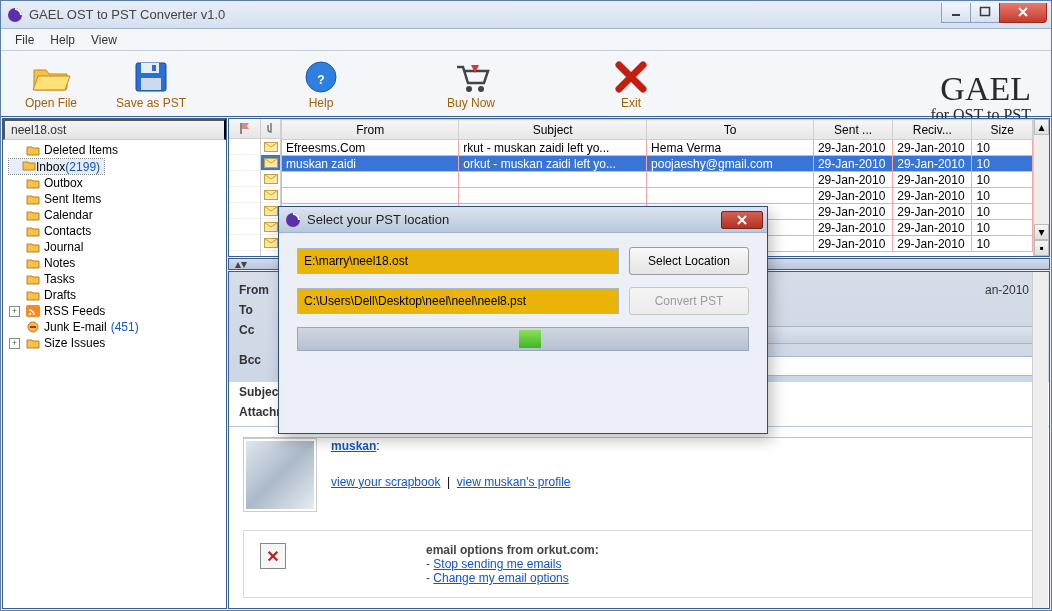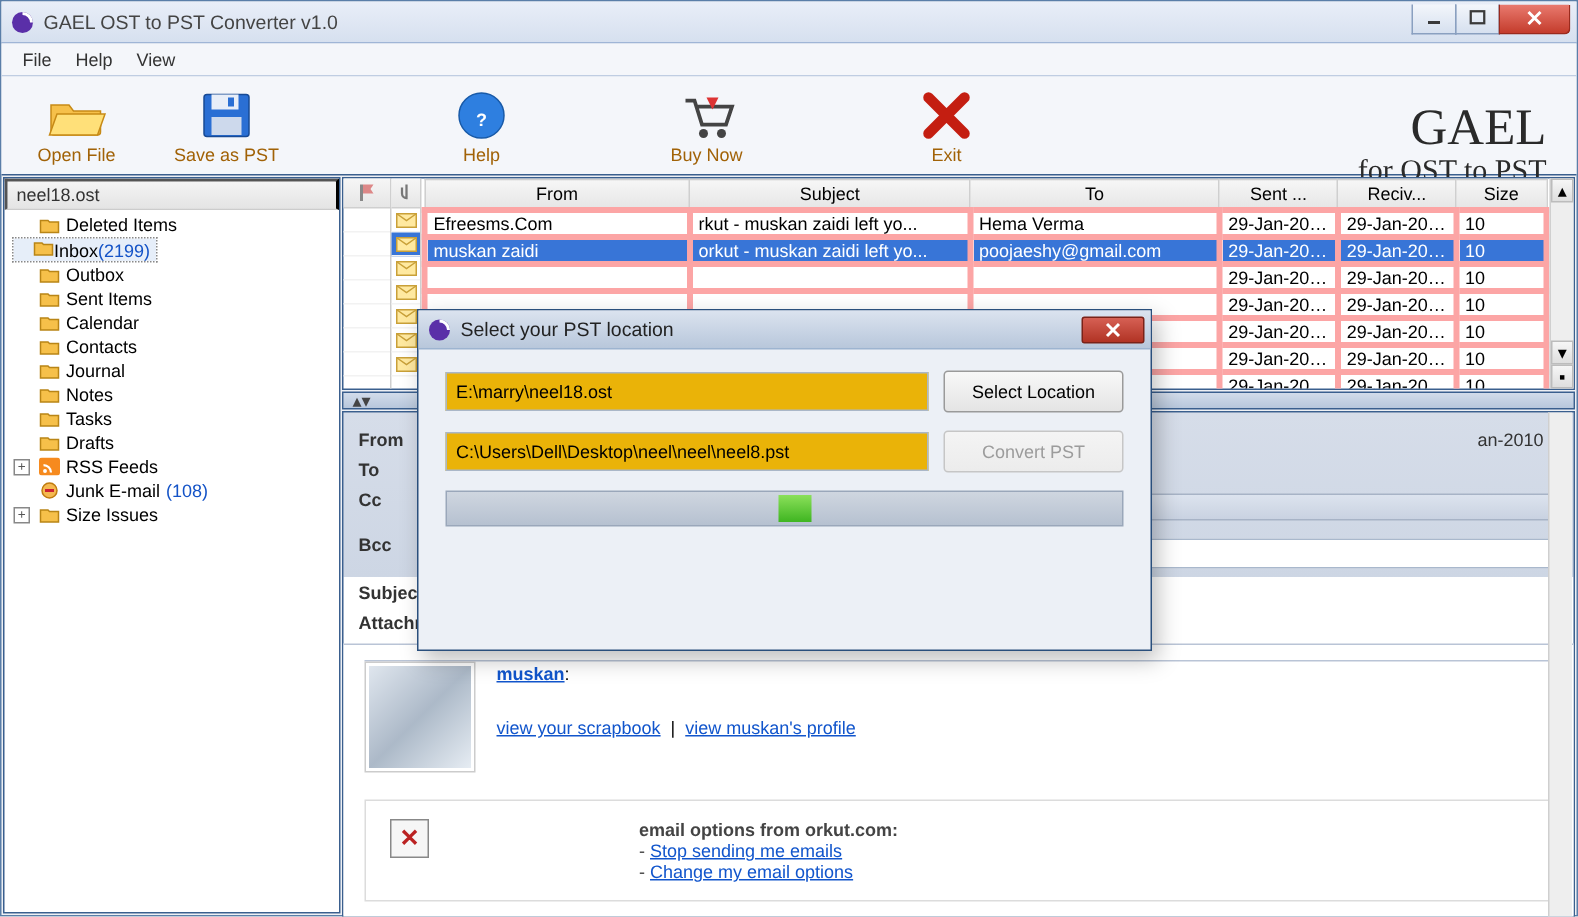--- a/index.html
+++ b/index.html
@@ -13,39 +13,39 @@
   .winbtn.close { background: linear-gradient(#e97a6f,#c43c2c); width: 48px; border-color:#9a2a1d; border-bottom-right-radius:4px; }
   .winbtn.max { border-bottom: 1px solid #8aa0c0; }
   .menubar { height: 22px; background: #f4f6fa; border-bottom: 1px solid #bfcde2; padding-left: 6px; display:flex; align-items:center; }
   .menubar span { padding: 3px 8px; color:#333; }
   .toolbar { height: 66px; background: #f4f6fa; border-bottom: 1px solid #3a5f8e; display:flex; align-items:center; }
   .tbtn { width: 100px; text-align:center; }
   .tbtn .ticon { height: 38px; display:flex; align-items:center; justify-content:center; }
   .tbtn .tlabel { color:#a16207; }
   .brand { margin-left:auto; margin-right:20px; text-align:right;margin-top:28px; }
   .brand .big { font-family: Georgia, "Times New Roman", serif; font-size: 34px; color:#2a2a2a; line-height: 1; }
-  .brand .sub { font-family: Georgia, serif; font-size: 20px; color:#2a2a2a; }
+  .brand .sub { font-family: Georgia, serif; font-size: 16px; color:#2a2a2a; }
   .content { display:flex; height: calc(611px - 28px - 22px - 66px - 2px); }
   .tree { width: 225px; background:#fff; border:1px solid #3a5f8e; margin: 1px 0 1px 1px; overflow:auto; }
   .tree-head { background: linear-gradient(#f4f4f4,#e4e4e4); border-bottom:1px solid #ccc; padding:2px 6px; color:#333; width:100%; text-align:left; }
   .tree ul { list-style:none; padding-left:16px; margin-top:2px; }
   .tree>ul{padding-left:6px;}
   .tree li { padding: 1px 0; display:flex; align-items:center; gap:4px; }
   .tree li .plus { width:11px; height:11px; border:1px solid #888; font-size:9px; line-height:9px; text-align:center; color:#555; margin-right:2px; }
   .fico { width:14px; height:12px; display:inline-block; }
   .count { color:#1453c7; }
   .selected-tree { background:#e6eef9; outline:1px dotted #888; padding-right:4px;}
   .right { flex:1; display:flex; flex-direction:column; gap:1px; margin:1px; }
   .grid-wrap { height: 142px; border:1px solid #3a5f8e; background:#fff; display:flex; }
   .iconcol { width:32px; border-right:1px solid #cfcfcf; }
   .iconcol .h { height:20px; background:linear-gradient(#f6f6f6,#e6e6e6); border-bottom:1px solid #cfcfcf; display:flex; align-items:center; justify-content:center; }
   .iconcol .r { height:16px; display:flex; align-items:center; justify-content:center; border-bottom:1px solid #f2f2f2;}
   table.grid { border-collapse: collapse; width: 100%; table-layout: fixed; }
   table.grid th { background: linear-gradient(#f6f6f6,#e6e6e6); border:1px solid #cfcfcf; padding:2px 4px; font-weight:normal; height:20px; }
-  table.grid td { border:4px solid #fca5a5; padding:0 4px; height:16px; white-space:nowrap; overflow:hidden; text-overflow:ellipsis; }
+  table.grid td { border:1px solid #fca5a5; padding:0 4px; height:16px; white-space:nowrap; overflow:hidden; text-overflow:ellipsis; }
   table.grid tbody tr.sel td { background:#3875d7; color:#fff; }
   .gscroll { width:16px; background:#eee; border-left:1px solid #cfcfcf; position:relative;}
   .gscroll .arr{height:16px;background:linear-gradient(#f6f6f6,#dedede);border:1px solid #bcbcbc;display:flex;align-items:center;justify-content:center;}
   .splitter { height: 12px; border:1px solid #3a5f8e; background: linear-gradient(#d2dcea,#b8c7dc); display:flex; align-items:center; justify-content:flex-start; padding-left:6px; color:#444;}
   .detail { flex:1; border:1px solid #3a5f8e; background: linear-gradient(#d6dde9,#cdd6e4 110px,#fff 110px); display:flex; flex-direction:column; }
   .headers { padding:8px 10px 4px 10px; }
   .hrow { display:flex; padding:3px 0; }
   .hrow .k { width:80px; font-weight:bold; color:#333; }
   .hrow .sep { padding: 0 8px; }
   .hrow .date { margin-left:auto; padding-right:10px; color:#333; }
@@ -278,21 +278,21 @@
           </li>
           <li>
             <span style="width:13px;display:inline-block"></span>
             <span class="fico">
               <svg width="14" height="12">
                 <circle cx="7" cy="6" r="5" fill="#f5b950" stroke="#c07c10"></circle>
                 <path d="M4 6 L10 6" stroke="#c23" stroke-width="2"></path>
               </svg>
             </span>
             <span>Junk E-mail</span>
-            <span class="count">(108)</span>
+            <span class="count">(451)</span>
           </li>
           <li>
             <span class="plus">+</span>
             <span class="fico">
               <svg width="14" height="12">
                 <path d="M1 3 h5 l1 1 h6 v7 h-12 z" fill="#f6c04a" stroke="#b98516"></path>
               </svg>
             </span>
             <span>Size Issues</span>
           </li>

